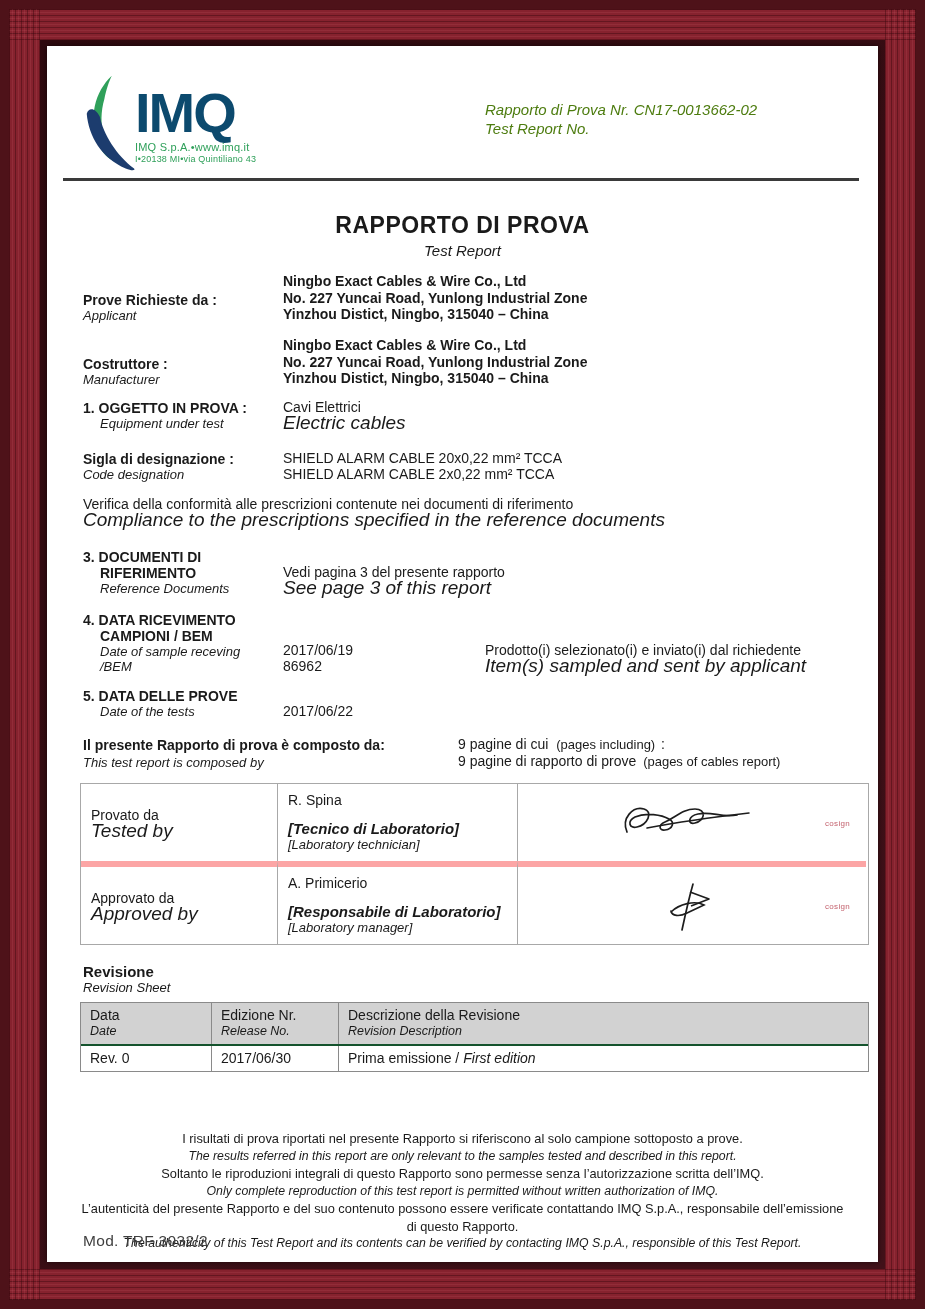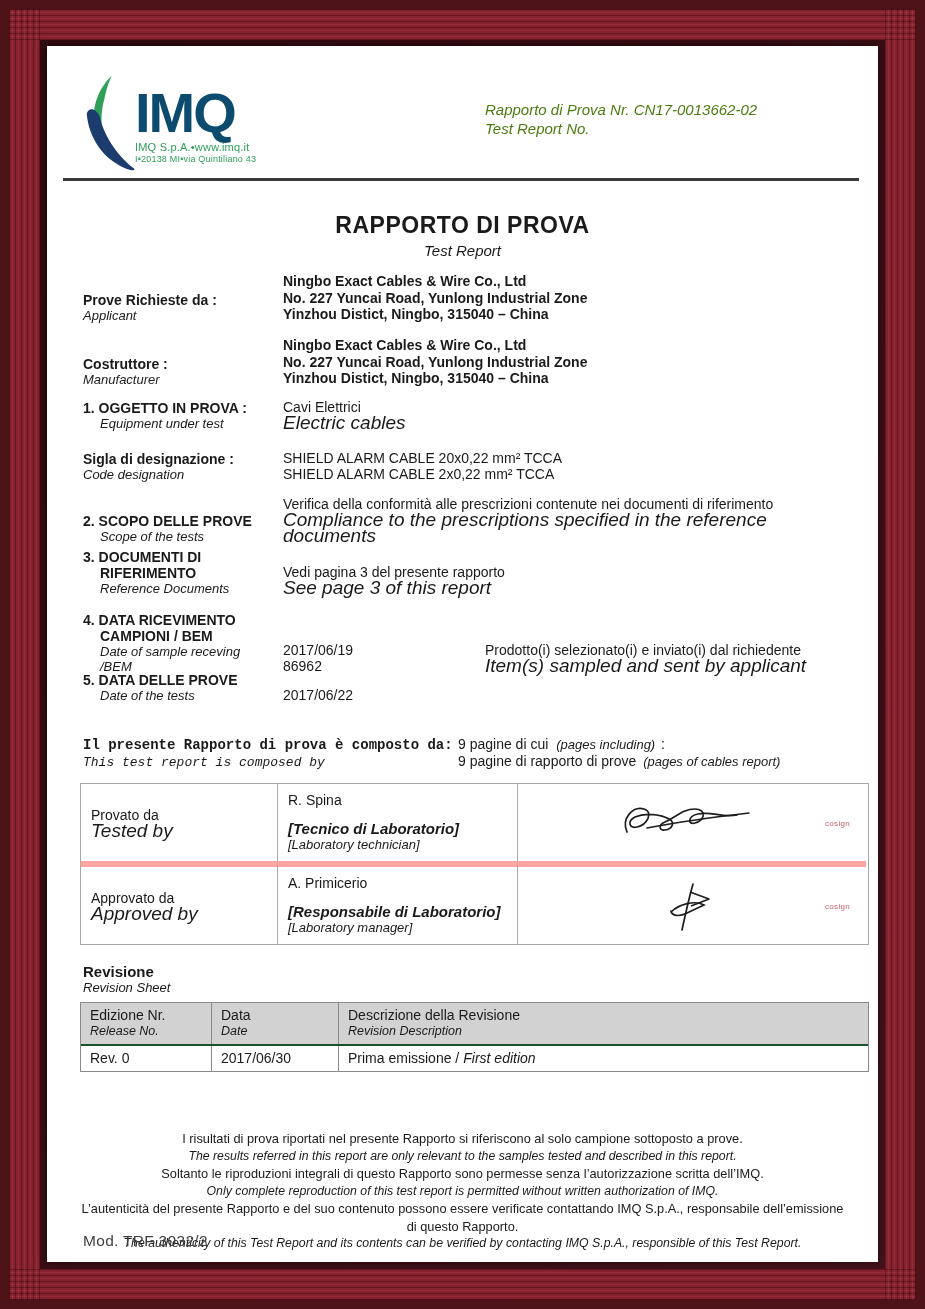--- a/index.html
+++ b/index.html
@@ -49,25 +49,25 @@
   .l1{font-weight:bold;font-size:14px;line-height:16px;}
   .l2{font-style:italic;font-size:13px;line-height:15px;}
   .ind{padding-left:17px;}
   .v{font-size:14px;line-height:16px;}
   .vb{font-weight:bold;font-size:14px;line-height:16.5px;}
   .vi{font-style:italic;font-size:19px;line-height:16px;}
   .pt6{padding-top:6px;}
 
   .sec-applicant{top:227px;} .sec-manufacturer{top:291px;} .sec-object{top:353px;}
   .sec-designation{top:404px;} .sec-scope{top:450px;} .sec-documents{top:503px;}
-  .sec-receiving{top:566px;} .sec-testdate{top:626px;} .sec-composed{top:690px;}
+  .sec-receiving{top:566px;} .sec-testdate{top:642px;} .sec-composed{top:690px;}
   .vc-date{flex:0 0 202px;}
   .notec{flex:1;}
-  .lc-wide{width:375px;flex:0 0 auto;font-family:Liberation Mono, monospace;}
-  .pgnote{font-style:italic;font-size:13px;}
+  .lc-wide{width:375px;flex:0 0 auto;}
+  .pgnote{font-size:13px;}
 
   
   .sig-table{position:absolute;left:33px;top:737px;width:787px;border:1px solid #a8a8a8;
              display:grid;grid-template-columns:196px 240px 349px;}
   .sig-cell{border-top:6px solid #fca5a5;padding:8px 10px;min-height:55px;}
   .sig-cell.r1{border-top:none;}
   .sig-cell.c2,.sig-cell.c3{border-left:1px solid #a8a8a8;}
   .sig-role{display:flex;flex-direction:column;justify-content:center;}
   .sig-name{font-size:14px;margin-bottom:12px;}
   .sig-title-it{font-weight:bold;font-style:italic;font-size:15px;line-height:17px;}
@@ -171,24 +171,20 @@
       <div class="l1">Sigla di designazione :</div>
       <div class="l2">Code designation</div>
     </div>
     <div class="vc">
       <div class="v">SHIELD ALARM CABLE 20x0,22 mm² TCCA</div>
       <div class="v">SHIELD ALARM CABLE 2x0,22 mm² TCCA</div>
     </div>
   </div>
 
   <div class="sec sec-scope">
-    <div class="lc">
-      <div class="l1">2. SCOPO DELLE PROVE</div>
-      <div class="l2 ind">Scope of the tests</div>
-    </div>
     <div class="vc">
       <div class="v">Verifica della conformità alle prescrizioni contenute nei documenti di riferimento</div>
       <div class="vi">Compliance to the prescriptions specified in the reference documents</div>
     </div>
   </div>
 
   <div class="sec sec-documents">
     <div class="lc">
       <div class="l1">3. DOCUMENTI DI</div>
       <div class="l1 ind">RIFERIMENTO</div>
@@ -284,26 +280,26 @@
   </div>
 
   <div class="rev-head">
     <div class="l1" style="font-size:15px;">Revisione</div>
     <div class="l2">Revision Sheet</div>
   </div>
 
   <div class="rev-table">
     <div class="rt-row rt-header">
       <div class="rt-cell">
+        <div class="rt-it">Data</div>
+        <div class="rt-en">Date</div>
+      </div>
+      <div class="rt-cell">
         <div class="rt-it">Edizione Nr.</div>
         <div class="rt-en">Release No.</div>
-      </div>
-      <div class="rt-cell">
-        <div class="rt-it">Data</div>
-        <div class="rt-en">Date</div>
       </div>
       <div class="rt-cell">
         <div class="rt-it">Descrizione della Revisione</div>
         <div class="rt-en">Revision Description</div>
       </div>
     </div>
     <div class="rt-row rt-data">
       <div class="rt-cell">Rev. 0</div>
       <div class="rt-cell">2017/06/30</div>
       <div class="rt-cell">

